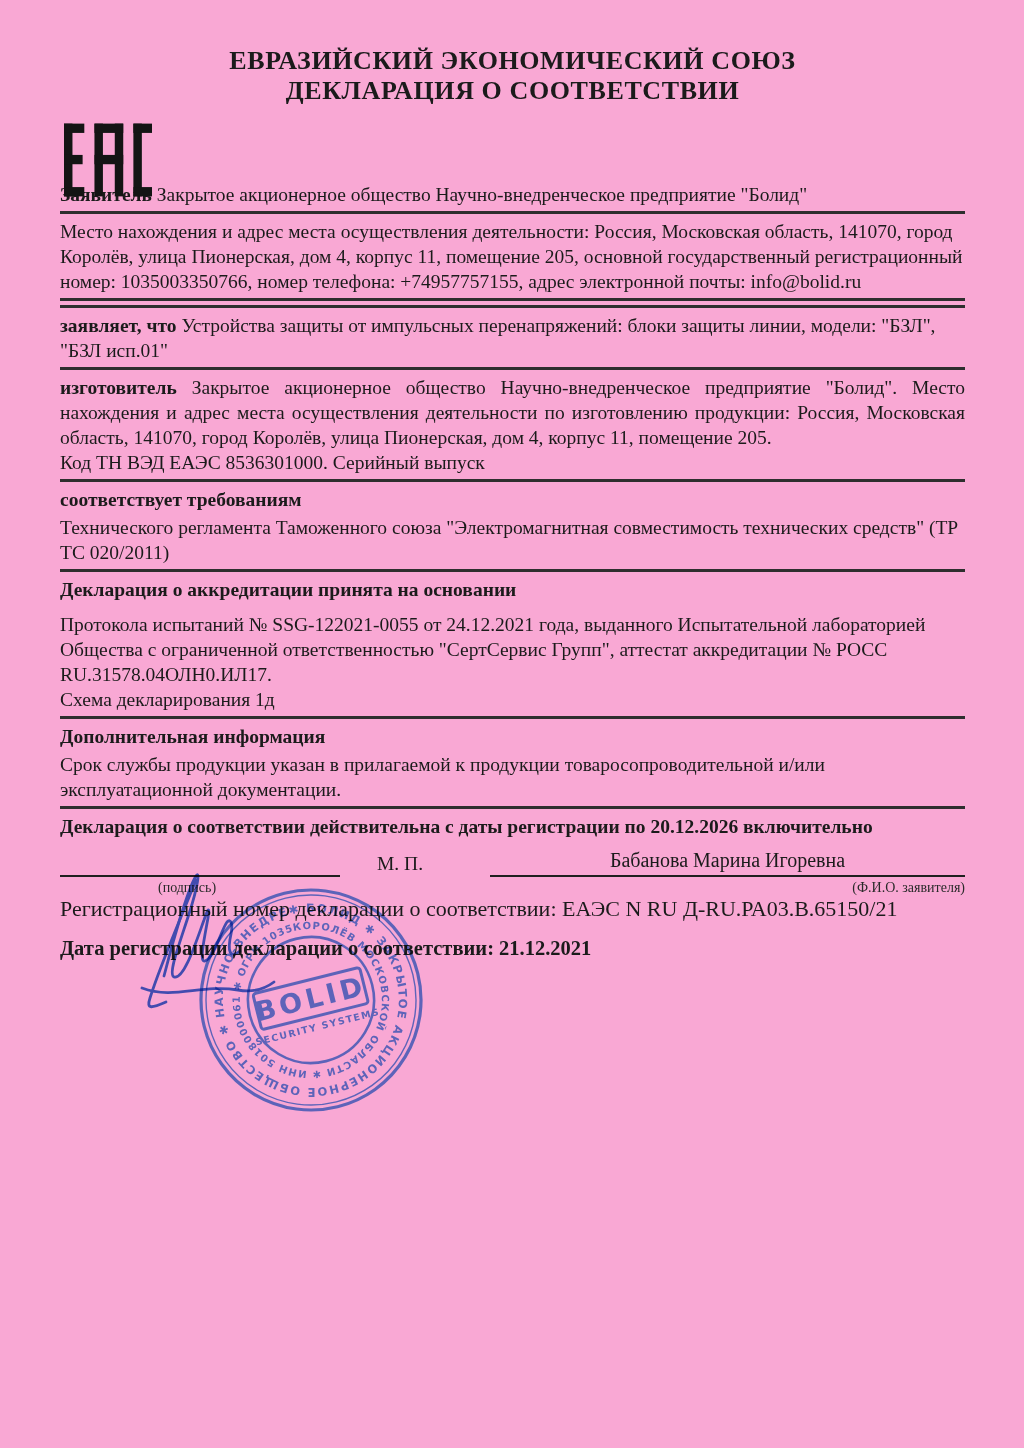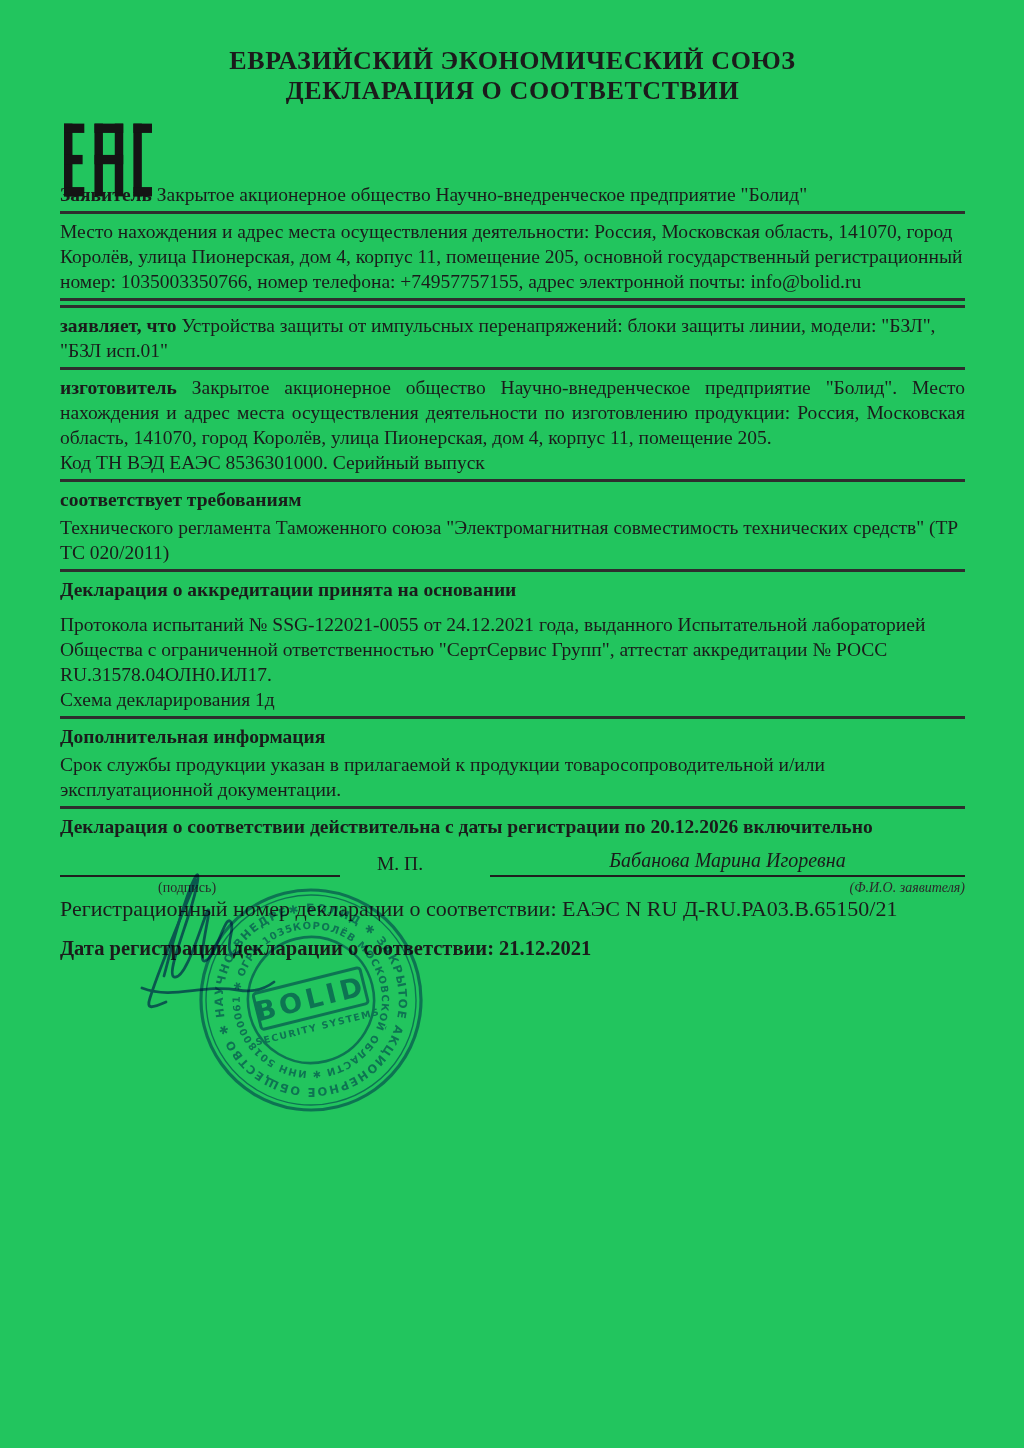--- a/index.html
+++ b/index.html
@@ -6,21 +6,21 @@
   body{
     width:1024px;height:1448px;
     background:#ffffff;
     overflow:hidden;
   }
   .page{
     position:relative;
     width:1024px;height:1448px;
     box-sizing:border-box;
     padding:46px 59px 0 60px;
-    background:#22c55e;
+    background:#f9a8d4;
     color:#1b1b1b;
     font-family:"Liberation Serif", serif;
     font-size:19.5px;
     line-height:25px;
   }
   .doc-title{
     text-align:center;
     font-weight:bold;
     font-size:26px;
     line-height:30px;
@@ -48,21 +48,21 @@
     display:flex;
     align-items:flex-end;
   }
   .sig-col-left{width:280px;}
   .sig-col-mid{
     width:120px;
     text-align:center;
     padding-bottom:20px;
     font-size:19.5px;
   }
-  .sig-col-right{flex:1;margin-left:30px;font-style:italic;}
+  .sig-col-right{flex:1;margin-left:30px;}
   .sig-name{
     text-align:center;
     font-size:20px;
     line-height:26px;
   }
   .sig-name-spacer{height:26px;}
   .sig-line{
     border-bottom:2.5px solid #1f1f1f;
     height:2px;
   }

